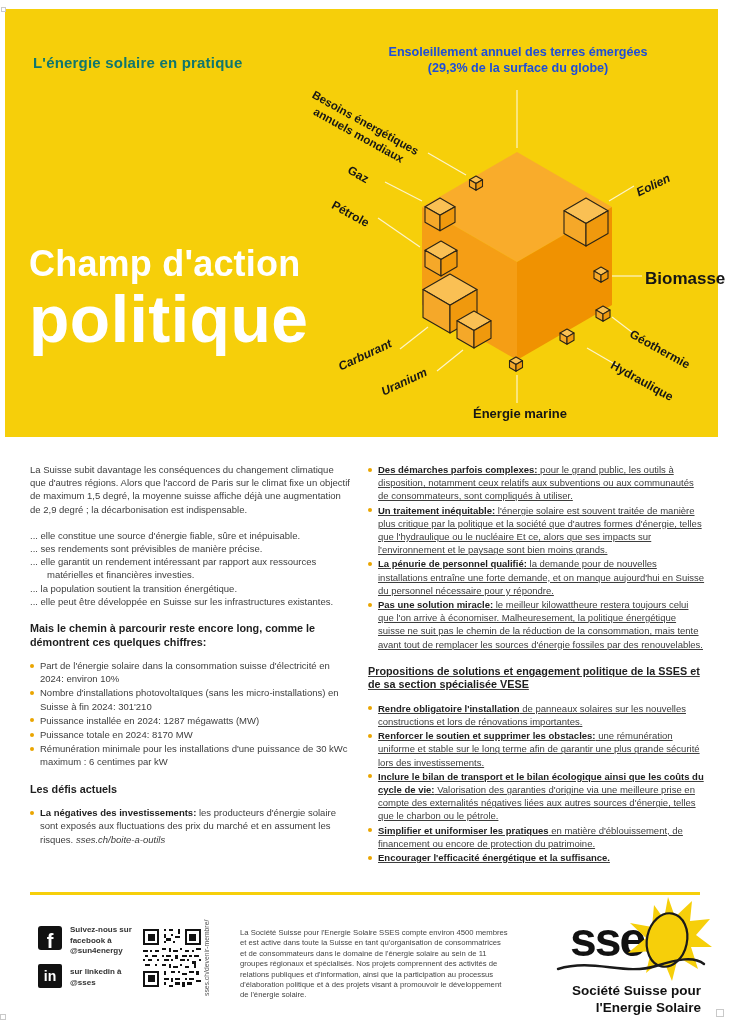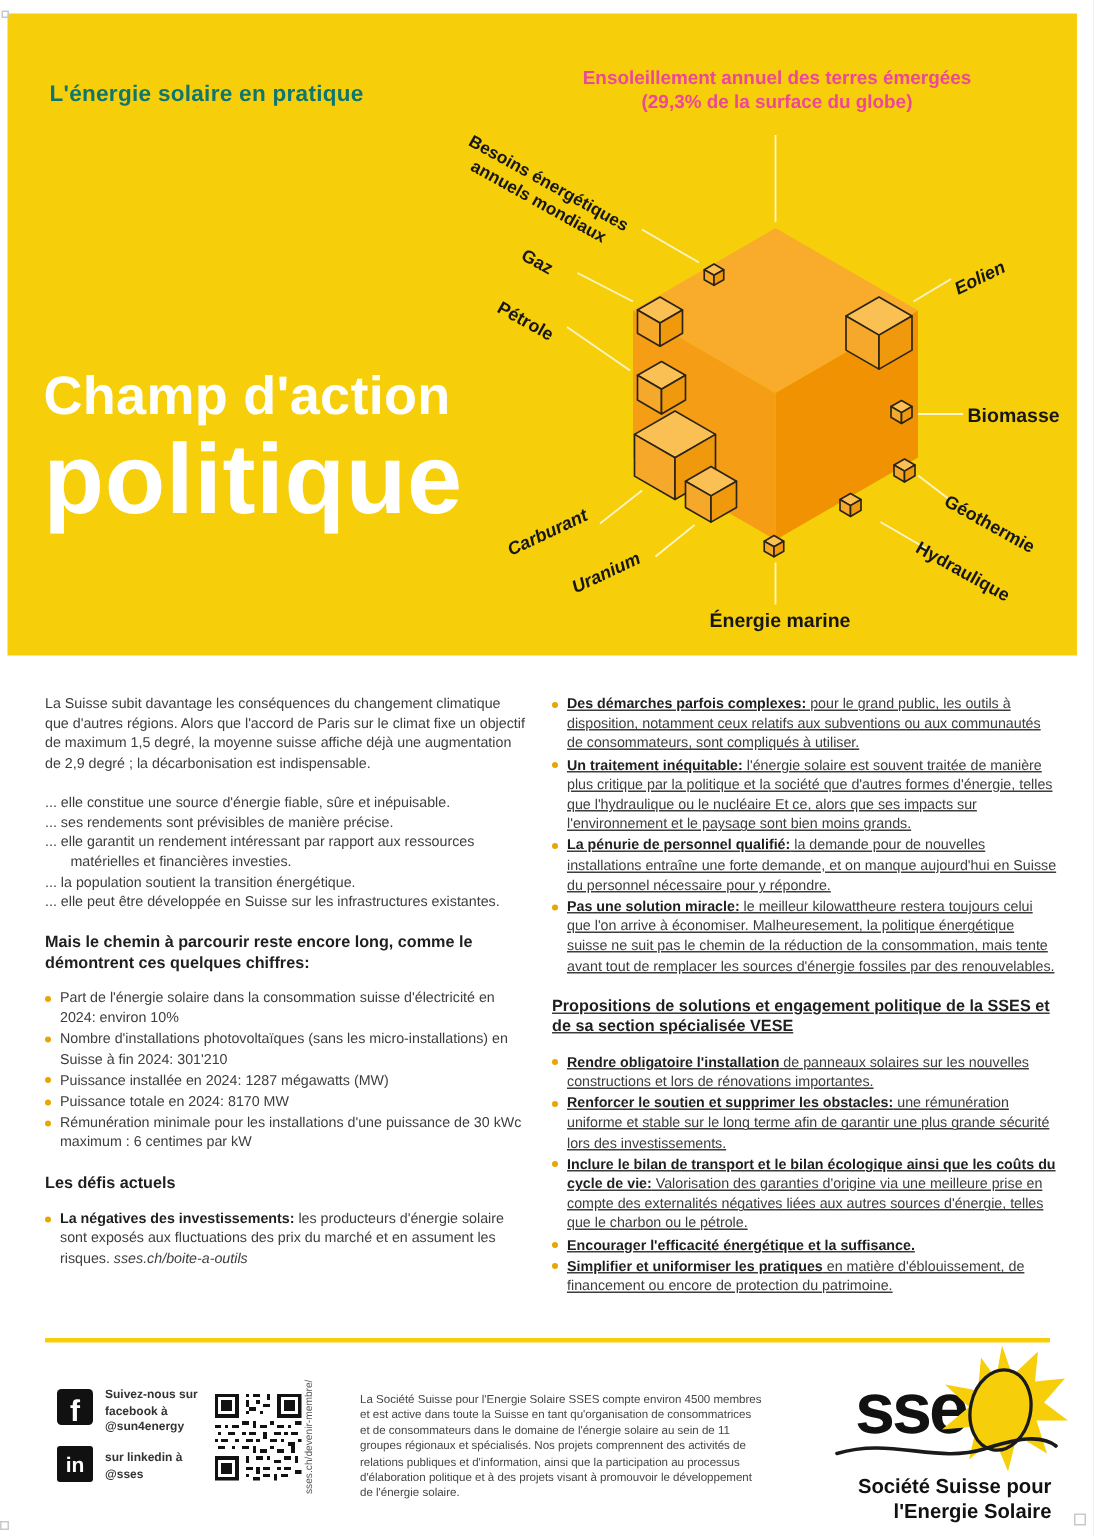--- a/index.html
+++ b/index.html
@@ -15,21 +15,21 @@
   .diagram-svg{position:absolute;left:0;top:0;width:729px;height:445px;pointer-events:none;}
   .face-top{fill:var(--cube_top);}
   .face-left{fill:var(--cube_left);}
   .face-right{fill:var(--cube_right);}
   .sc-top{fill:var(--sc_top);stroke:#2b2416;stroke-width:1.1;stroke-linejoin:round;}
   .sc-left{fill:var(--sc_left);stroke:#2b2416;stroke-width:1.1;stroke-linejoin:round;}
   .sc-right{fill:var(--sc_right);stroke:#2b2416;stroke-width:1.1;stroke-linejoin:round;}
   .lead-line{stroke:rgba(255,255,255,.78);stroke-width:1.2;fill:none;}
   .kicker{position:absolute;left:33px;top:54px;font-size:15px;font-weight:700;color:#0f766e;letter-spacing:.2px;}
   .sun-label{position:absolute;left:368px;top:44px;width:300px;text-align:center;
-    font-size:12.6px;font-weight:700;color:#ec4899;line-height:16px;}
+    font-size:12.6px;font-weight:700;color:#1d4ed8;line-height:16px;}
   .main-title{position:absolute;left:29px;top:246px;color:#fff;font-weight:700;line-height:1;}
   .main-title .t1{font-size:36px;letter-spacing:.2px;}
   .main-title .t2{font-size:66px;margin-top:4px;letter-spacing:.5px;}
   .cube-label{position:absolute;font-size:12px;font-weight:700;color:#161616;white-space:nowrap;}
   .rot-down{transform:rotate(29deg);transform-origin:left top;}
   .rot-up{transform:rotate(-25deg);transform-origin:left center;font-style:italic;}
   .besoins{width:122px;text-align:center;font-size:11.5px;line-height:13.5px;white-space:normal;}
   .col{position:absolute;top:463px;font-size:9.5px;line-height:13.2px;}
   .col-left{left:30px;width:322px;}
   .col-right{left:368px;width:337px;text-decoration:underline;}
@@ -157,21 +157,21 @@
     <div class="t2">politique</div>
   </div>
 
   <div class="cube-label rot-down besoins" style="left:315px;top:88px;">Besoins énergétiques annuels mondiaux</div>
   <div class="cube-label rot-down" style="left:352px;top:163px;">Gaz</div>
   <div class="cube-label rot-down" style="left:336px;top:198px;">Pétrole</div>
   <div class="cube-label rot-up" style="left:339px;top:360px;">Carburant</div>
   <div class="cube-label rot-up" style="left:382px;top:385px;">Uranium</div>
   <div class="cube-label" style="left:473px;top:406px;font-size:13px;">Énergie marine</div>
   <div class="cube-label rot-up" style="left:637px;top:186px;transform:rotate(-26deg);">Eolien</div>
-  <div class="cube-label" style="left:645px;top:269px;font-size:13px;">Biomasse</div>
+  <div class="cube-label" style="left:645px;top:269px;font-size:17px;">Biomasse</div>
   <div class="cube-label rot-down" style="left:634px;top:327px;">Géothermie</div>
   <div class="cube-label rot-down" style="left:615px;top:358px;">Hydraulique</div>
 
   <div class="col col-left">
     <p class="intro">La Suisse subit davantage les conséquences du changement climatique que d'autres régions. Alors que l'accord de Paris sur le climat fixe un objectif de maximum 1,5 degré, la moyenne suisse affiche déjà une augmentation de 2,9 degré ; la décarbonisation est indispensable.</p>
 
     <ul class="role-list">
       <li>... elle constitue une source d'énergie fiable, sûre et inépuisable.</li>
       <li>... ses rendements sont prévisibles de manière précise.</li>
       <li>... elle garantit un rendement intéressant par rapport aux ressources matérielles et financières investies.</li>
@@ -202,22 +202,22 @@
       <li><span class="dot"></span><b>Un traitement inéquitable:</b><span> l'énergie solaire est souvent traitée de manière plus critique par la politique et la société que d'autres formes d'énergie, telles que l'hydraulique ou le nucléaire Et ce, alors que ses impacts sur l'environnement et le paysage sont bien moins grands.</span></li>
       <li><span class="dot"></span><b>La pénurie de personnel qualifié:</b><span> la demande pour de nouvelles installations entraîne une forte demande, et on manque aujourd'hui en Suisse du personnel nécessaire pour y répondre.</span></li>
       <li><span class="dot"></span><b>Pas une solution miracle:</b><span> le meilleur kilowattheure restera toujours celui que l'on arrive à économiser. Malheuresement, la politique énergétique suisse ne suit pas le chemin de la réduction de la consommation, mais tente avant tout de remplacer les sources d'énergie fossiles par des renouvelables.</span></li>
     </ul>
 
     <h3>Propositions de solutions et engagement politique de la SSES et de sa section spécialisée VESE</h3>
     <ul class="blist">
       <li><span class="dot"></span><b>Rendre obligatoire l'installation</b><span> de panneaux solaires sur les nouvelles constructions et lors de rénovations importantes.</span></li>
       <li><span class="dot"></span><b>Renforcer le soutien et supprimer les obstacles:</b><span> une rémunération uniforme et stable sur le long terme afin de garantir une plus grande sécurité lors des investissements.</span></li>
       <li><span class="dot"></span><b>Inclure le bilan de transport et le bilan écologique ainsi que les coûts du cycle de vie:</b><span> Valorisation des garanties d'origine via une meilleure prise en compte des externalités négatives liées aux autres sources d'énergie, telles que le charbon ou le pétrole.</span></li>
+      <li><span class="dot"></span><b>Simplifier et uniformiser les pratiques</b><span> en matière d'éblouissement, de financement ou encore de protection du patrimoine.</span></li>
       <li><span class="dot"></span><b>Encourager l'efficacité énergétique et la suffisance.</b><span></span></li>
-      <li><span class="dot"></span><b>Simplifier et uniformiser les pratiques</b><span> en matière d'éblouissement, de financement ou encore de protection du patrimoine.</span></li>
     </ul>
   </div>
 
   <div class="footer-rule"></div>
 
   <div class="soc-icon fb">
       <span>f</span>
     </div>
   <div class="soc-label f1">Suivez-nous sur
 facebook à

